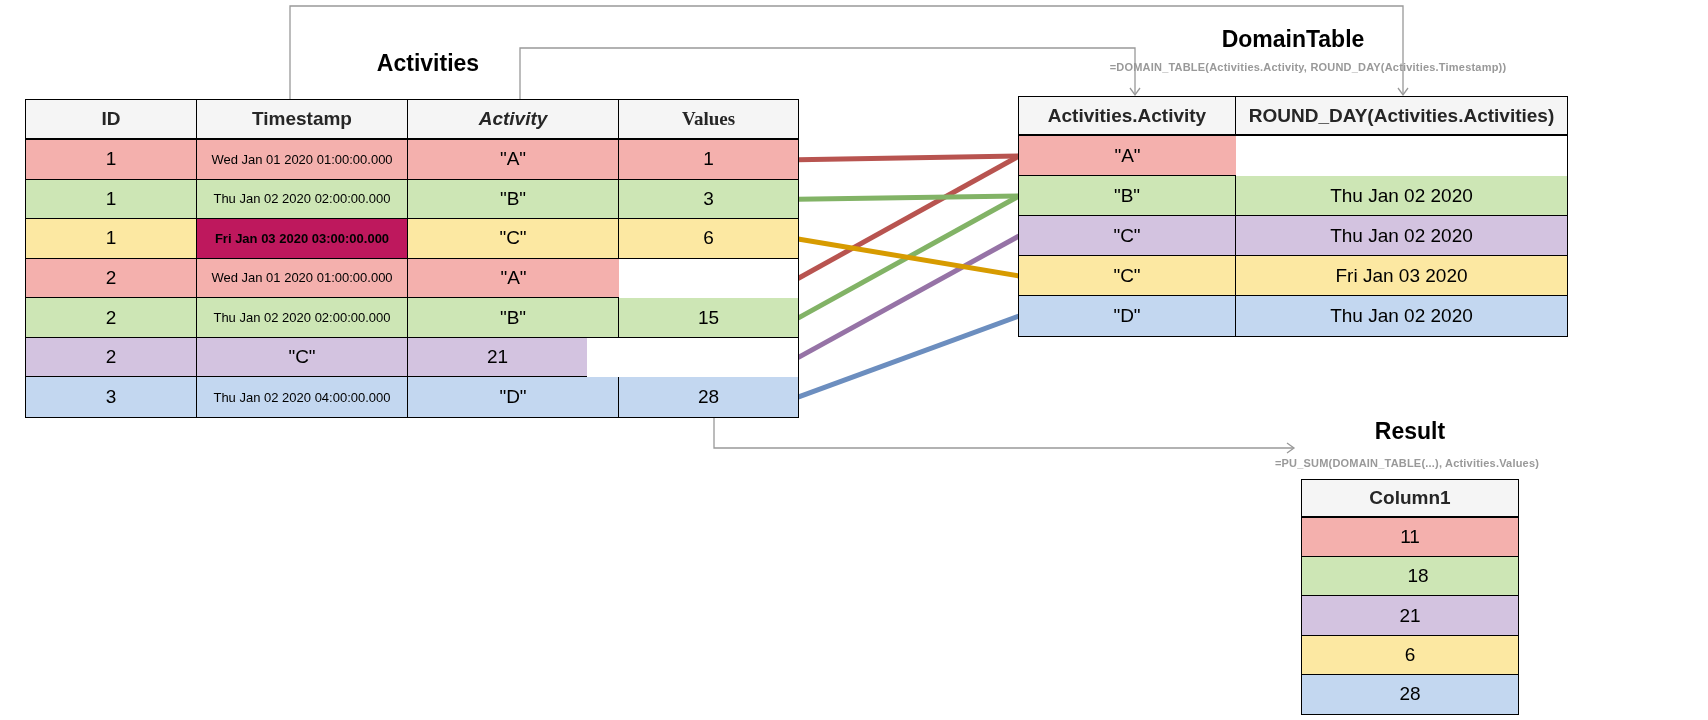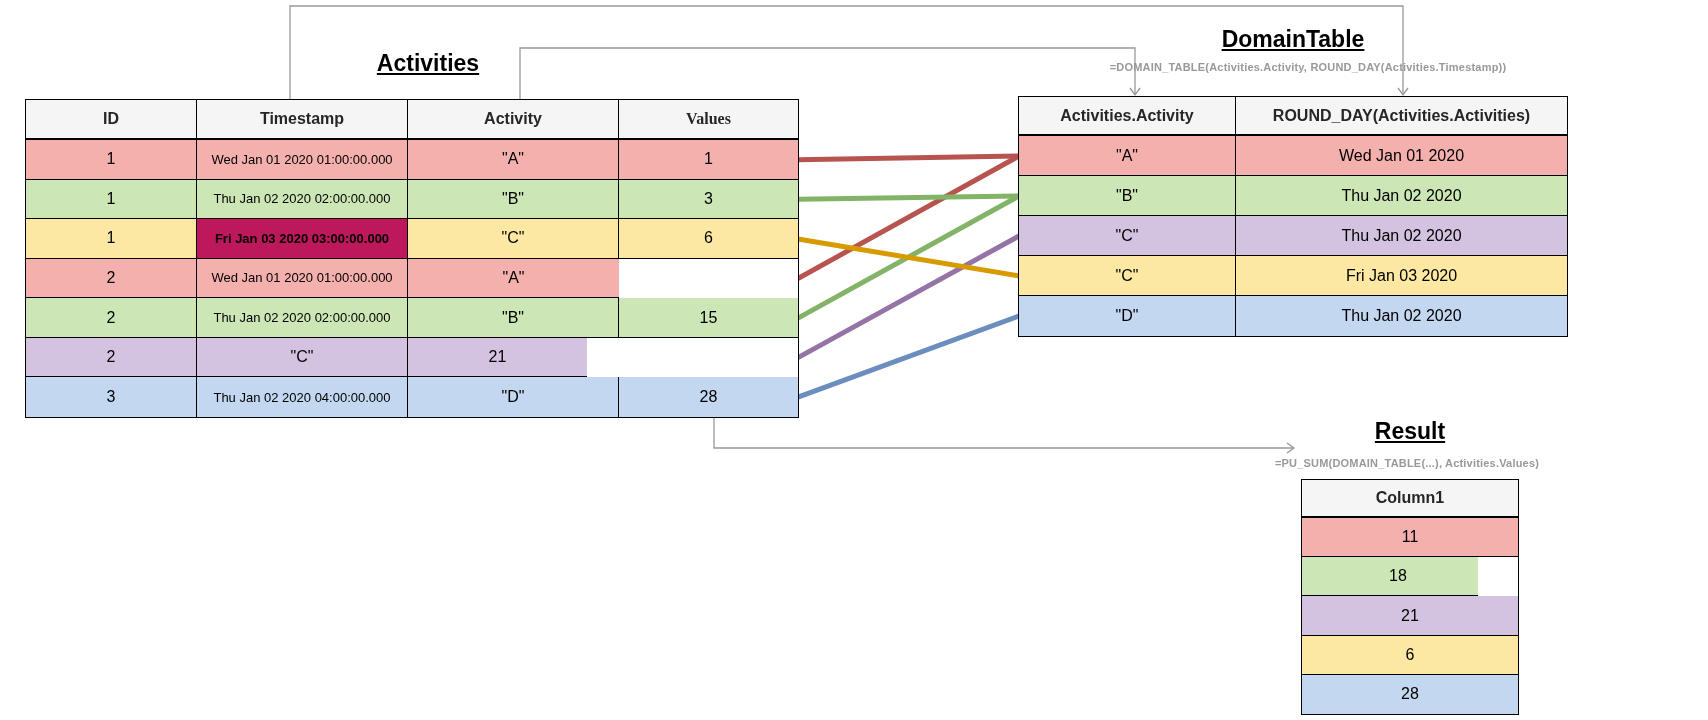--- a/index.html
+++ b/index.html
@@ -3,36 +3,36 @@
 <meta charset="utf-8">
 <style>
   html,body{margin:0;padding:0;}
   body{
     width:1708px;height:720px;position:relative;background:#ffffff;
     font-family:"Liberation Sans","DejaVu Sans",sans-serif;overflow:hidden;
   }
   #overlay{position:absolute;left:0;top:0;width:1708px;height:720px;z-index:1;}
   .title{
     position:absolute;transform:translateX(-50%);font-weight:bold;
-    font-size:23px;color:#000;white-space:nowrap;z-index:3;text-decoration:underline;
+    font-size:23px;color:#000;white-space:nowrap;z-index:3;
   }
   .formula{
     position:absolute;transform:translateX(-50%);font-weight:bold;
     font-size:11px;color:#999999;white-space:nowrap;z-index:3;letter-spacing:0.2px;
   }
   .tbl{
     position:absolute;border:1px solid #000;box-sizing:content-box;
     display:flex;flex-direction:column;background:#fff;z-index:2;
   }
   .trow{display:flex;flex:1 1 0;min-height:0;}
   .trow.head{flex:0 0 auto;}
   .tcell{
     display:flex;align-items:center;justify-content:center;
     box-sizing:border-box;border-right:1px solid #000;border-bottom:1px solid #000;
-    font-size:16px;color:#000;white-space:nowrap;overflow:hidden;
+    font-size:19px;color:#000;white-space:nowrap;overflow:hidden;
   }
   .tcell:last-child{border-right:none;}
   .trow:last-child .tcell{border-bottom:none;}
   .trow.head .tcell{font-weight:bold;color:#262626;border-bottom:2px solid #000;background:#f5f5f5;}
   .tcell.small{font-size:13px;}
 </style>
 </head>
 <body>
 
 <svg id="overlay" viewBox="0 0 1708 720">
@@ -54,21 +54,21 @@
 <div class="title" id="title-activities" style="left:428px;top:50px">Activities</div>
 <div class="title" id="title-domain" style="left:1293px;top:26px">DomainTable</div>
 <div class="formula" id="formula-domain" style="left:1308px;top:61px">=DOMAIN_TABLE(Activities.Activity, ROUND_DAY(Activities.Timestamp))</div>
 <div class="title" id="title-result" style="left:1410px;top:418px">Result</div>
 <div class="formula" id="formula-result" style="left:1407px;top:457px">=PU_SUM(DOMAIN_TABLE(...), Activities.Values)</div>
 
 <div class="tbl" id="tbl-activities" style="left: 25px; top: 99px; width: 772px; height: 316.99px;">
     <div class="trow head" style="flex: 0 0 40px;">
       <div class="tcell" style="width: 171px;">ID</div>
       <div class="tcell" style="width: 211px;">Timestamp</div>
-      <div class="tcell" style="width: 211px;">Activity</div>
+      <div class="tcell" style="width: 211px; font-style: italic;">Activity</div>
       <div class="tcell" style="width: 179px; font-family: Liberation Serif, serif;">Values</div>
     </div>
     <div class="trow ">
       <div class="tcell" style="width: 171px; background: rgb(244, 176, 173);">1</div>
       <div class="tcell small" style="width: 211px; background: rgb(244, 176, 173);">Wed Jan 01 2020 01:00:00.000</div>
       <div class="tcell" style="width: 211px; background: rgb(244, 176, 173);">"A"</div>
       <div class="tcell" style="width: 179px; background: rgb(244, 176, 173);">1</div>
     </div>
     <div class="trow ">
       <div class="tcell" style="width: 171px; background: rgb(205, 230, 181);">1</div>
@@ -105,21 +105,20 @@
       <div class="tcell" style="width: 179px; background: rgb(195, 215, 240);">28</div>
     </div>
   </div>
 <div class="tbl" id="tbl-domain" style="left: 1018px; top: 96px; width: 548px; height: 239px;">
     <div class="trow head" style="flex: 0 0 39px; justify-content: flex-end;">
       <div class="tcell" style="width: 217px;">Activities.Activity</div>
       <div class="tcell" style="width: 331px;">ROUND_DAY(Activities.Activities)</div>
     </div>
     <div class="trow ">
       <div class="tcell" style="width: 217px; background: rgb(244, 176, 173);">"A"</div>
-      <div class="tcell" style="width: 331px; background: rgb(244, 176, 173);">Wed Jan 01 2020</div>
     </div>
     <div class="trow ">
       <div class="tcell" style="width: 217px; background: rgb(205, 230, 181);">"B"</div>
       <div class="tcell" style="width: 331px; background: rgb(205, 230, 181);">Thu Jan 02 2020</div>
     </div>
     <div class="trow ">
       <div class="tcell" style="width: 217px; background: rgb(211, 195, 224);">"C"</div>
       <div class="tcell" style="width: 331px; background: rgb(211, 195, 224);">Thu Jan 02 2020</div>
     </div>
     <div class="trow ">
@@ -132,21 +131,21 @@
     </div>
   </div>
 <div class="tbl" id="tbl-result" style="left: 1301px; top: 479px; width: 216px; height: 234px;">
     <div class="trow head" style="flex: 0 0 38px;">
       <div class="tcell" style="width: 216px;">Column1</div>
     </div>
     <div class="trow ">
       <div class="tcell" style="width: 240px; background: rgb(244, 176, 173);">11</div>
     </div>
     <div class="trow ">
-      <div class="tcell" style="width: 176px; background: rgb(205, 230, 181); padding-left: 16px;">18</div>
+      <div class="tcell" style="width: 216px; background: rgb(205, 230, 181); padding-left: 16px;">18</div>
     </div>
     <div class="trow ">
       <div class="tcell" style="width: 216px; background: rgb(211, 195, 224);">21</div>
     </div>
     <div class="trow ">
       <div class="tcell" style="width: 216px; background: rgb(252, 232, 162);">6</div>
     </div>
     <div class="trow ">
       <div class="tcell" style="width: 216px; background: rgb(195, 215, 240);">28</div>
     </div>

